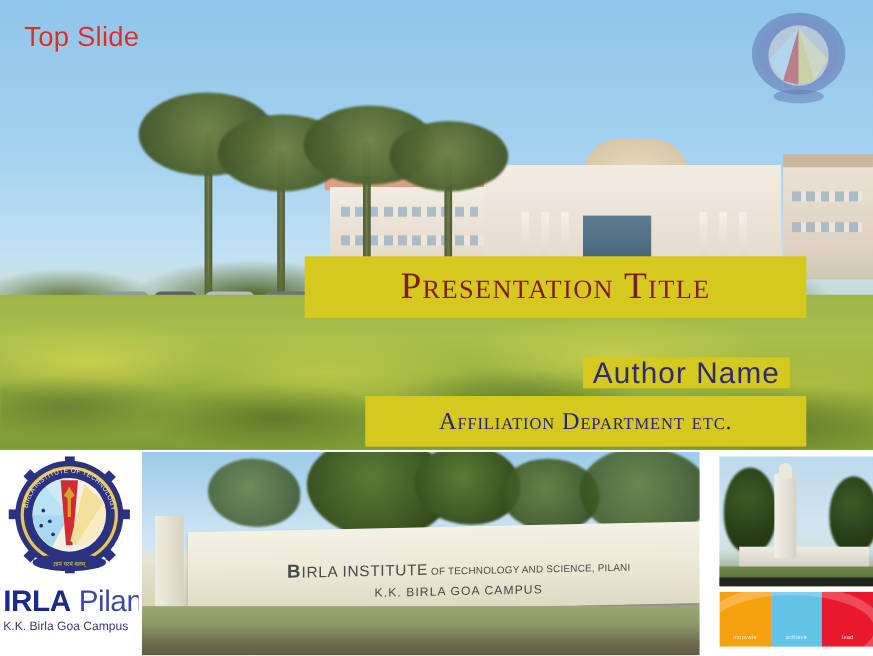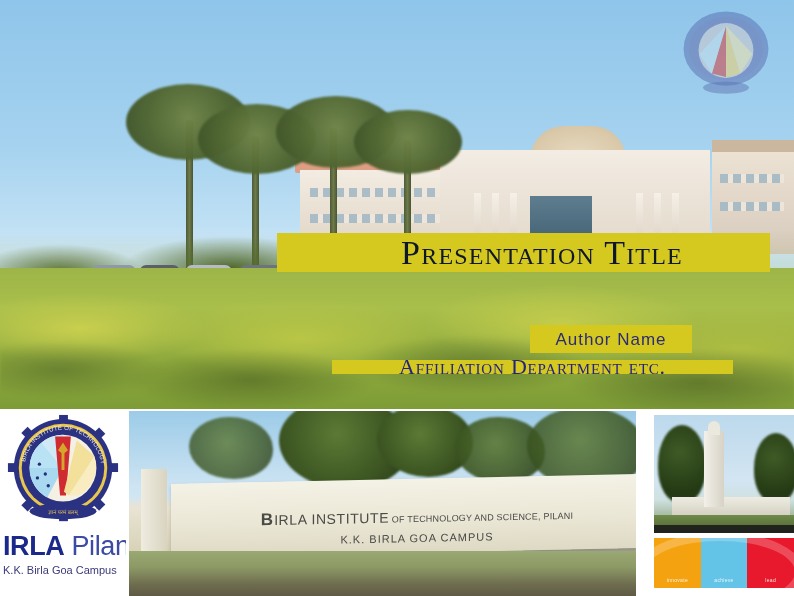--- a/index.html
+++ b/index.html
@@ -141,47 +141,46 @@
   
   .band{
     position:absolute;
     background:#d5c91f;
     color:#1c1ca0;
     white-space:nowrap;
     line-height:1;
     display:flex;align-items:center;
   }
   #band-title{
-    left:277px;top:233px;width:456px;height:39px;
+    left:277px;top:233px;width:456px;height:56px;
     justify-content:center;
     font-family:"Liberation Serif",serif;
     font-size:34px;
     font-variant:small-caps;
     letter-spacing:1.2px;
-    color:#0f172a;
-    padding-left:37px;
+    color:#7f1d1d;
   }
   #band-sub{
     left:145px;top:284px;width:588px;height:30px;
     justify-content:flex-start;padding-left:8px;
     font-family:"Liberation Sans",sans-serif;
     font-size:19px;
     color:#2222a8;
   }
   #band-author{
-    left:530px;top:325px;width:162px;height:28px;
+    left:530px;top:325px;width:188px;height:28px;
     justify-content:center;
     font-family:"Liberation Sans",sans-serif;
-    font-size:17px;
+    font-size:27px;
     letter-spacing:1px;
     color:#2b2b78;
     -webkit-text-stroke:0px;
   }
   #band-aff{
-    left:332px;top:360px;width:401px;height:14px;
+    left:332px;top:360px;width:401px;height:46px;
     justify-content:center;
     font-family:"Liberation Serif",serif;
     font-size:22px;
     font-variant:small-caps;
     letter-spacing:.8px;
     color:#232380;
   }
 
   
   #bottom{
@@ -366,20 +365,21 @@
       <div class="car" style="left:430px;width:44px;background:#7e868e;"></div>
       <div class="car" style="left:486px;width:40px;background:#aeb5bb;"></div>
       <div class="car" style="left:600px;width:46px;background:#868d95;"></div>
       <div class="car" style="left:690px;width:44px;background:#9ba2a9;"></div>
     </div>
 
     <div id="grass-band"></div>
     <div id="foreground"></div>
     <div id="fg-dark"></div>
 
+    <div id="top-slide-label">Top Slide</div>
 
     <svg id="wm-logo" viewBox="0 0 120 104">
       <g>
         <ellipse cx="60" cy="46" rx="48" ry="42" fill="#3a3f8f" opacity=".55"></ellipse>
         <ellipse cx="60" cy="46" rx="42" ry="36" fill="#6b6fae" opacity=".5"></ellipse>
         <circle cx="60" cy="48" r="31" fill="#e9e6d8" opacity=".75"></circle>
         <path d="M60 20 L44 74 L60 78 Z" fill="#cf3b3b" opacity=".85"></path>
         <path d="M60 20 L76 74 L60 78 Z" fill="#efd36a" opacity=".85"></path>
         <path d="M60 20 L44 74 L30 52 Z" fill="#bfe3f3" opacity=".8"></path>
         <path d="M76 74 L90 52 L60 20 Z" fill="#f3e6a8" opacity=".8"></path>

